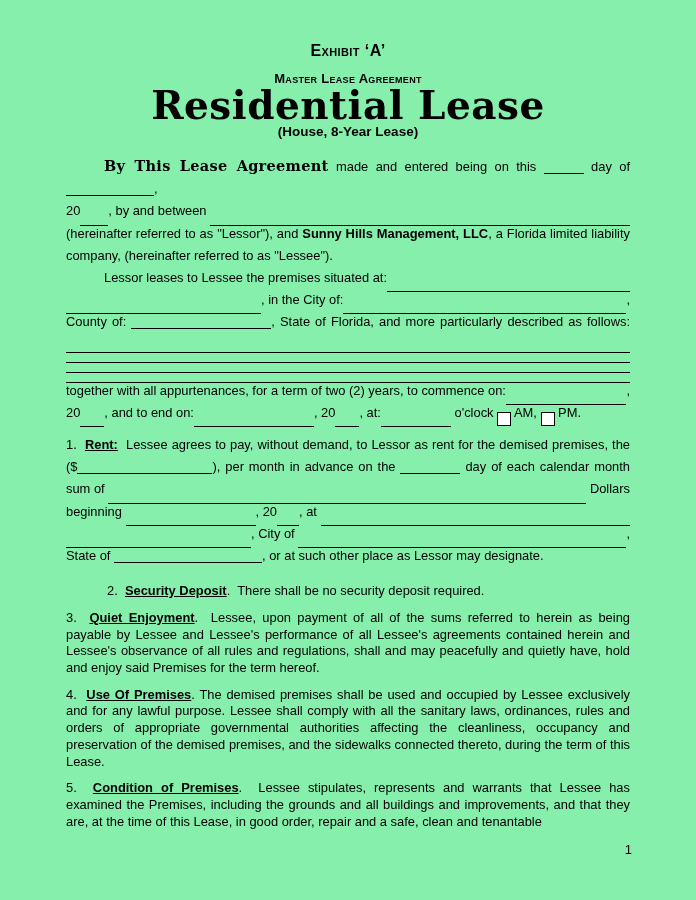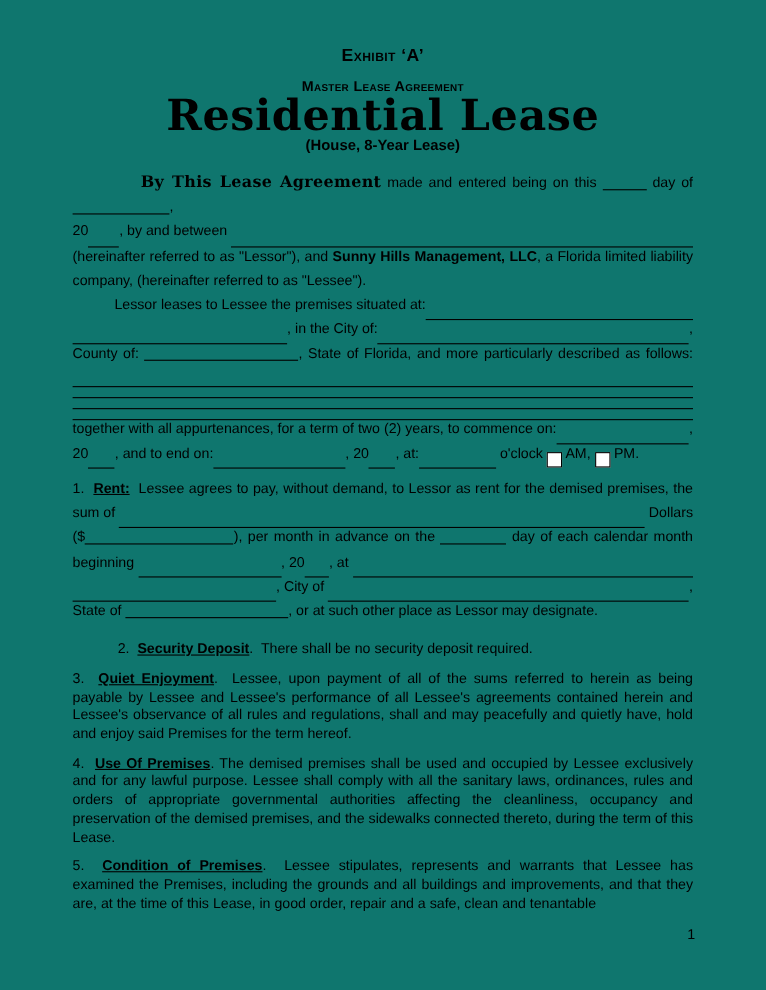--- a/index.html
+++ b/index.html
@@ -1,39 +1,39 @@
 <!DOCTYPE html>
 <html><head>
 <meta charset="utf-8">
 <style>
   html,body{margin:0;padding:0;background:#ffffff;}
   .doc{
     position:relative;
     width:696px;height:900px;
     box-sizing:border-box;
     padding:42px 66px 0 66px;
-    background:#0f766e;color:#000000;
+    background:#86efac;color:#000000;
     font-family:"Liberation Sans",sans-serif;
     font-size:12.9px;
     overflow:hidden;
   }
   .hdr{text-align:center;margin-bottom:15px;}
   .exhibit{font-weight:bold;font-variant-caps:small-caps;font-size:16px;letter-spacing:.4px;line-height:18px;}
   .mla{font-weight:bold;font-variant-caps:small-caps;font-size:13px;letter-spacing:.3px;margin-top:11px;line-height:16px;}
   .title{font-family:"DejaVu Serif",serif;font-weight:bold;font-size:39px;line-height:36px;letter-spacing:.5px;}
   .subhead{font-weight:bold;font-size:13.5px;line-height:17px;}
   .line{line-height:22.2px;}
   .line.flex{display:flex;align-items:flex-end;}
   .line.flex>span{white-space:pre;}
   .line.just{text-align:justify;text-align-last:justify;}
   .para{text-align:justify;line-height:16.7px;margin-top:10px;}
   .para.noj{text-align:left;margin-left:41px;}
   .b{font-weight:bold;}
   .bu{font-weight:bold;text-decoration:underline;}
-  .gothic{font-family:"DejaVu Serif",serif;font-weight:bold;font-size:14.5px;letter-spacing:.3px;margin-left:24px;}
+  .gothic{font-family:"DejaVu Serif",serif;font-weight:bold;font-size:14.5px;letter-spacing:.3px;}
   .blank{display:inline-block;border-bottom:1.3px solid #000;height:12px;margin-bottom:-3px;vertical-align:baseline;}
   .blank.grow{flex:1 1 auto;}
   .ind{display:inline-block;}
   .cb{display:inline-block;width:12px;height:12px;border:1.6px solid #000;margin-bottom:-2px;background:#fff;}
   .pagenum{position:absolute;top:842px;right:64px;font-size:13px;}
 </style>
 </head>
 <body>
 
 <div class="doc">
@@ -91,26 +91,26 @@
         <span class="blank" style="width: 24px;"></span>
         <span>, at:</span>
         <span class="blank" style="width: 70px;"></span>
         <span> o'clock </span>
         <span class="cb"></span>
         <span> AM, </span>
         <span class="cb"></span>
         <span> PM.</span>
       </div>
       <div class="line just" style="margin-top: 10px;"><span>1.&nbsp; </span><span class="bu">Rent:</span><span>&nbsp; Lessee agrees to pay, without demand, to Lessor as rent for the demised premises, the</span></div>
+      <div class="line just"><span>($</span><span class="blank" style="width: 135px;"></span><span>), per month in advance on the </span><span class="blank" style="width: 60px;"></span><span> day of each calendar month</span></div>
       <div class="line flex">
         <span>sum of </span>
         <span class="blank grow"></span>
         <span> Dollars</span>
       </div>
-      <div class="line just"><span>($</span><span class="blank" style="width: 135px;"></span><span>), per month in advance on the </span><span class="blank" style="width: 60px;"></span><span> day of each calendar month</span></div>
       <div class="line flex">
         <span>beginning </span>
         <span class="blank" style="width: 130px;"></span>
         <span>, 20</span>
         <span class="blank" style="width: 22px;"></span>
         <span>, at </span>
         <span class="blank grow"></span>
       </div>
       <div class="line flex">
         <span class="blank" style="width: 185px;"></span>

